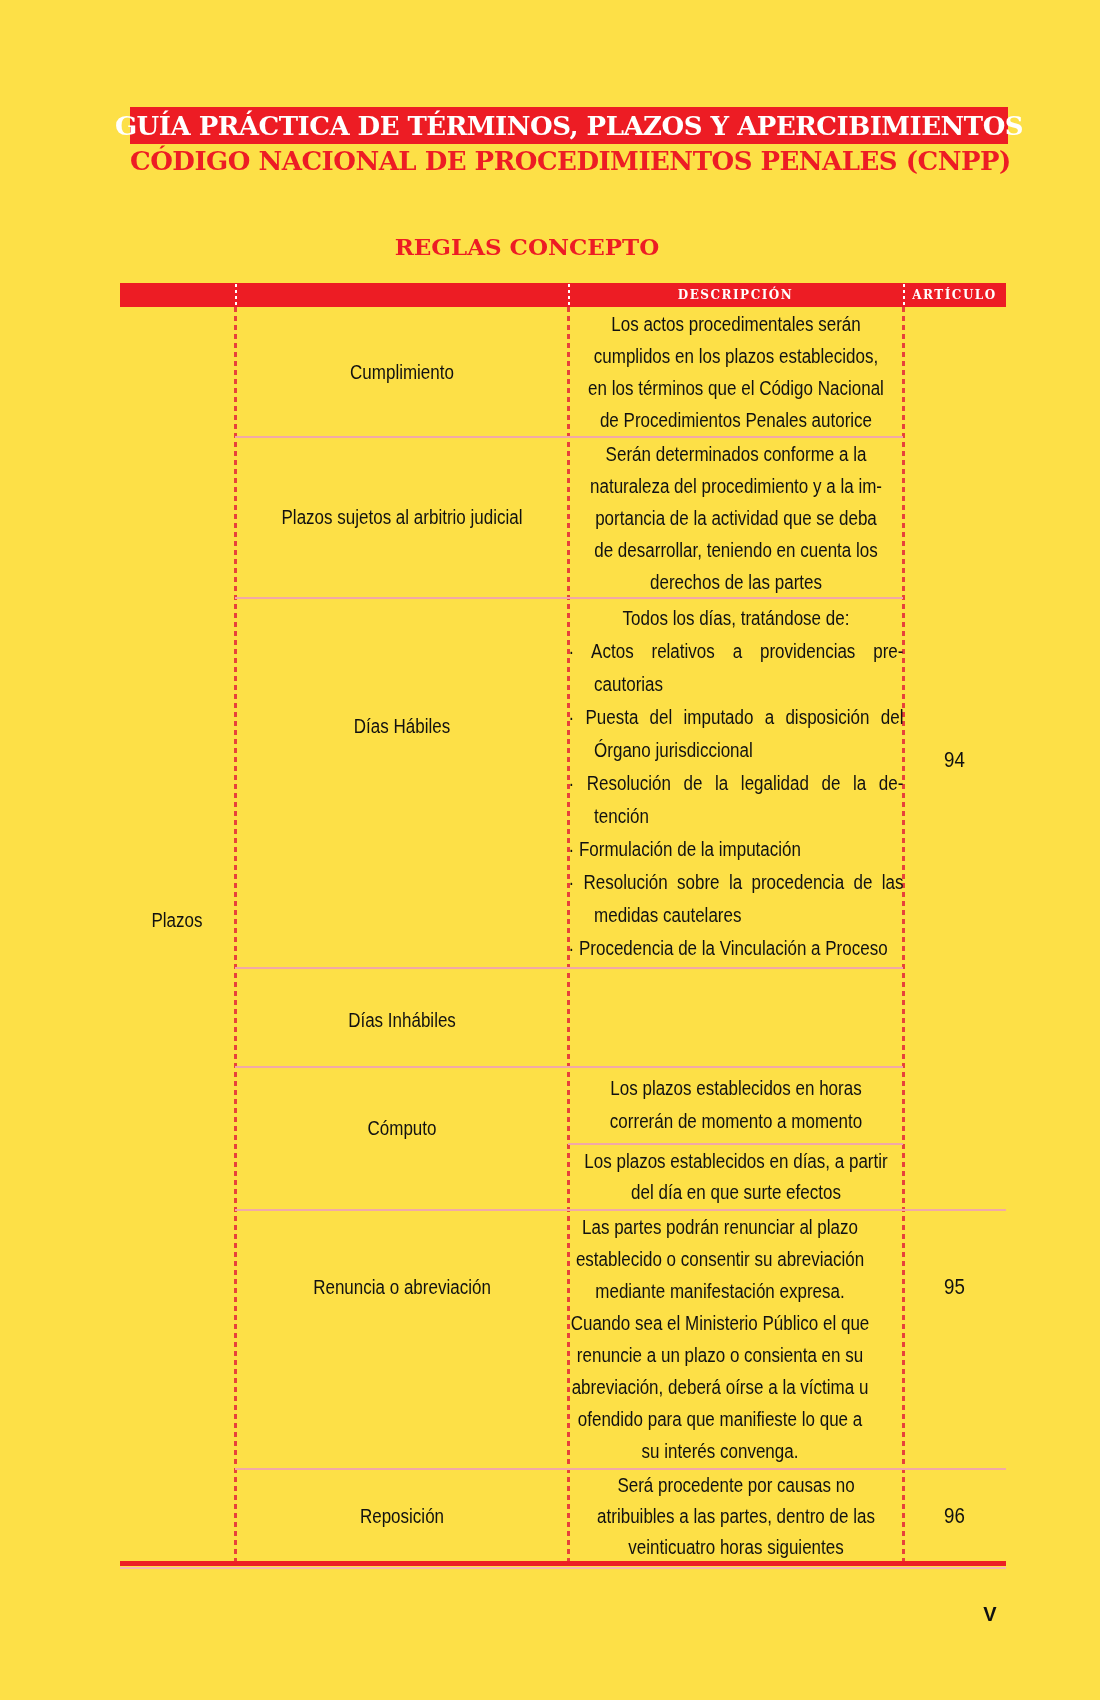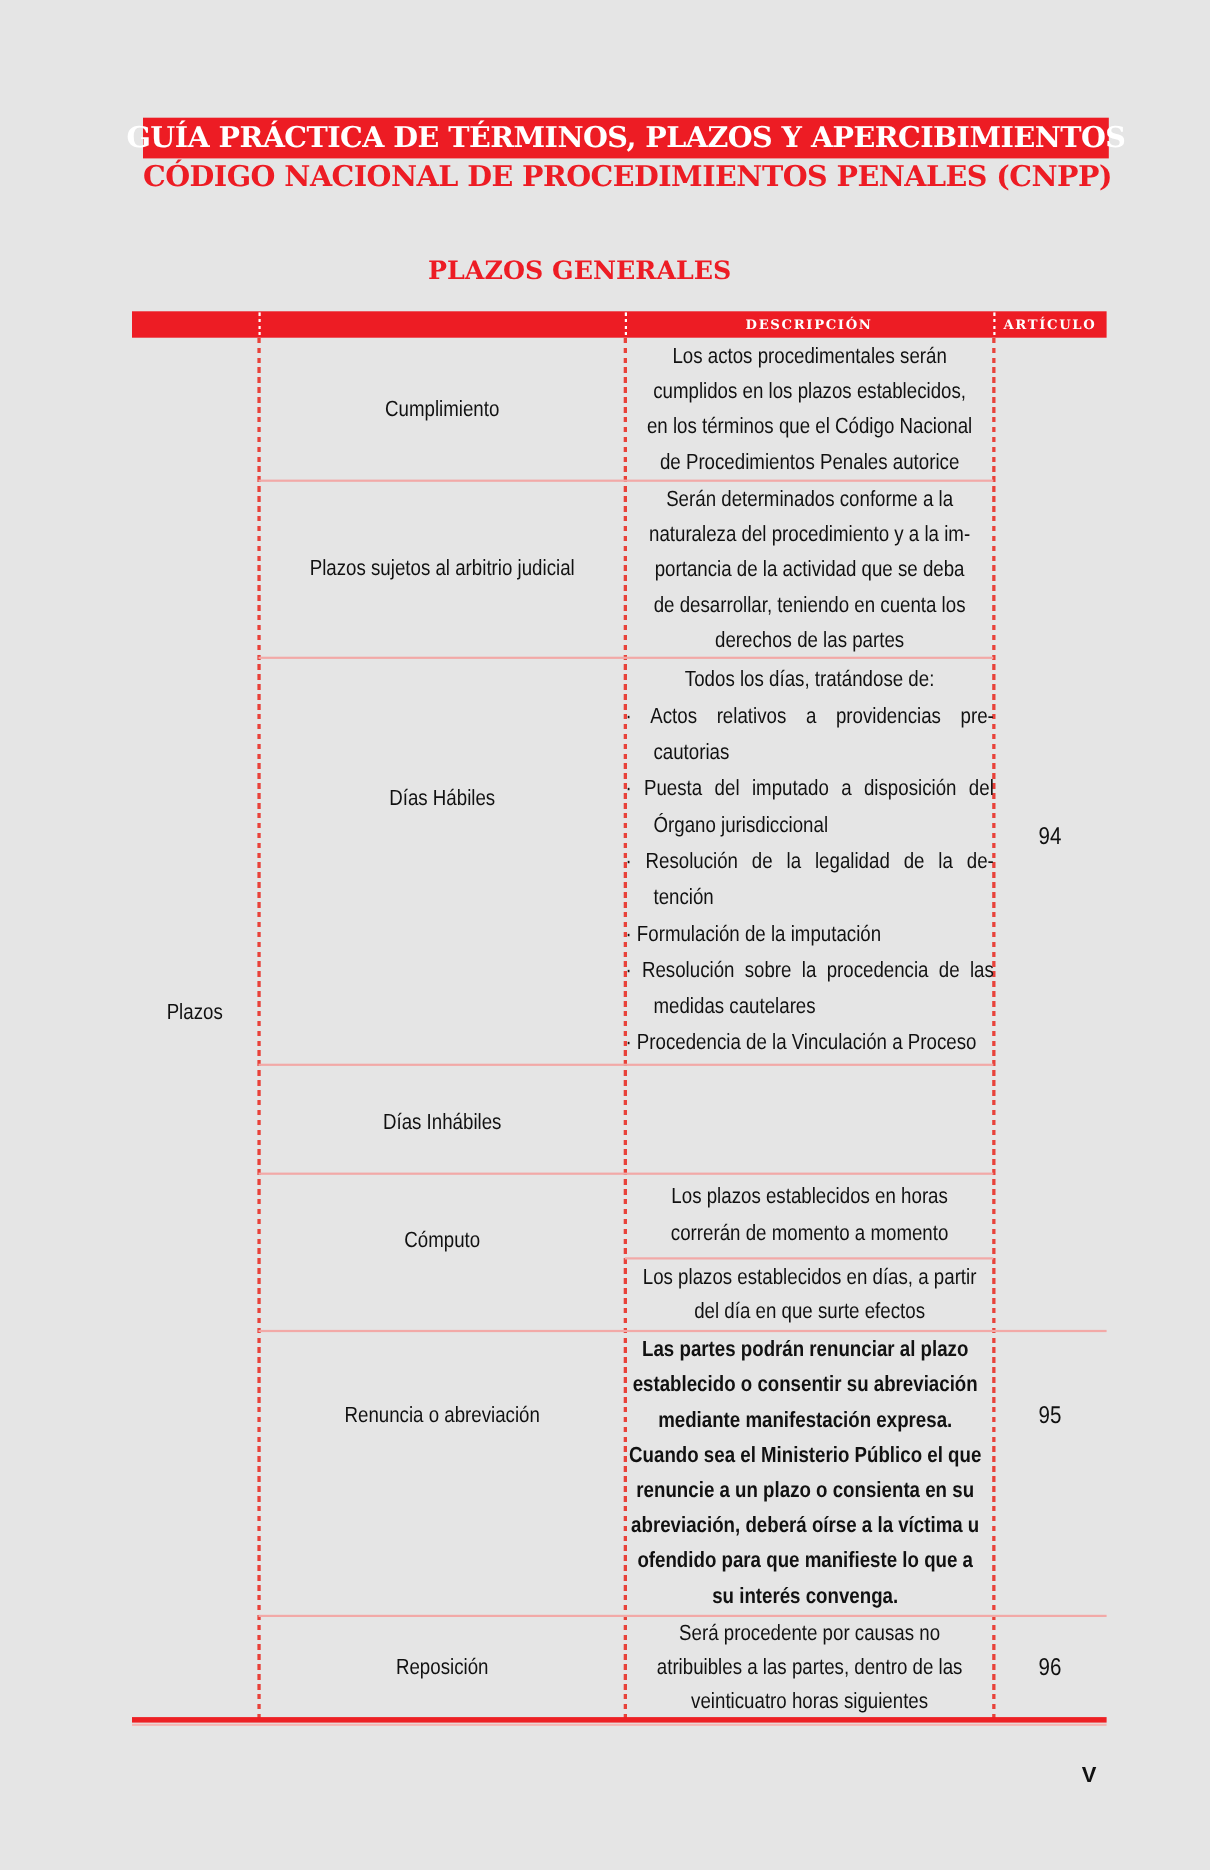--- a/index.html
+++ b/index.html
@@ -1,16 +1,16 @@
 <!DOCTYPE html>
 <html lang="es"><head>
 <meta charset="utf-8">
 <style>
   html,body{margin:0;padding:0;background:#ffffff;}
-  #page{position:relative;width:1100px;height:1700px;background:#e5e5e5;overflow:hidden;
+  #page{position:relative;width:1100px;height:1700px;background:#fde047;overflow:hidden;
         font-family:"Liberation Sans",sans-serif;color:#111;}
   .abs{position:absolute;}
 
   
   .slab{font-family:"DejaVu Serif","Liberation Serif",serif;font-weight:bold;}
 
   .band{left:130px;top:107px;width:878px;height:37px;background:#ed1c24;
         display:flex;align-items:center;justify-content:center;}
   .band-text{color:#ffffff;font-size:26px;letter-spacing:-0.5px;white-space:nowrap;}
   .subtitle{left:130px;top:146px;width:878px;text-align:center;color:#ed1c24;
@@ -50,21 +50,21 @@
 </head>
 <body>
 
 <div id="page">
 
   <div class="abs band">
     <span class="slab band-text">GUÍA PRÁCTICA DE TÉRMINOS, PLAZOS Y APERCIBIMIENTOS</span>
   </div>
   <div class="abs slab subtitle">CÓDIGO NACIONAL DE PROCEDIMIENTOS PENALES (CNPP)</div>
 
-  <div class="abs slab section-title">PLAZOS GENERALES</div>
+  <div class="abs slab section-title">REGLAS CONCEPTO</div>
 
   <div class="abs thead">
     <div class="wdash" style="left:115px;"></div>
     <div class="wdash" style="left:448px;"></div>
     <div class="wdash" style="left:783px;"></div>
     <div class="thead-label slab" style="left:448px;width:335px;">DESCRIPCIÓN</div>
     <div class="thead-label slab" style="left:783px;width:103px;">ARTÍCULO</div>
   </div>
 
   <div class="abs vdash" style="left:234px;top:307px;height:1256px;"></div>
@@ -147,21 +147,21 @@
       <div class="ln">correrán de momento a momento</div>
     </div>
   </div>
   <div class="cell" style="left:568px;top:1145px;width:335px;height:64px;">
     <div class="cz" style="line-height:31px;">
       <div class="ln">Los plazos establecidos en días, a partir</div>
       <div class="ln">del día en que surte efectos</div>
     </div>
   </div>
 
-  <div class="cell" style="left:564px;top:1209px;width:335px;height:259px;font-weight:bold;">
+  <div class="cell" style="left:552px;top:1209px;width:335px;height:259px;">
     <div class="cz" style="line-height:32px;">
       <div class="ln">Las partes podrán renunciar al plazo</div>
       <div class="ln">establecido o consentir su abreviación</div>
       <div class="ln">mediante manifestación expresa.</div>
       <div class="ln">Cuando sea el Ministerio Público el que</div>
       <div class="ln">renuncie a un plazo o consienta en su</div>
       <div class="ln">abreviación, deberá oírse a la víctima u</div>
       <div class="ln">ofendido para que manifieste lo que a</div>
       <div class="ln">su interés convenga.</div>
     </div>

